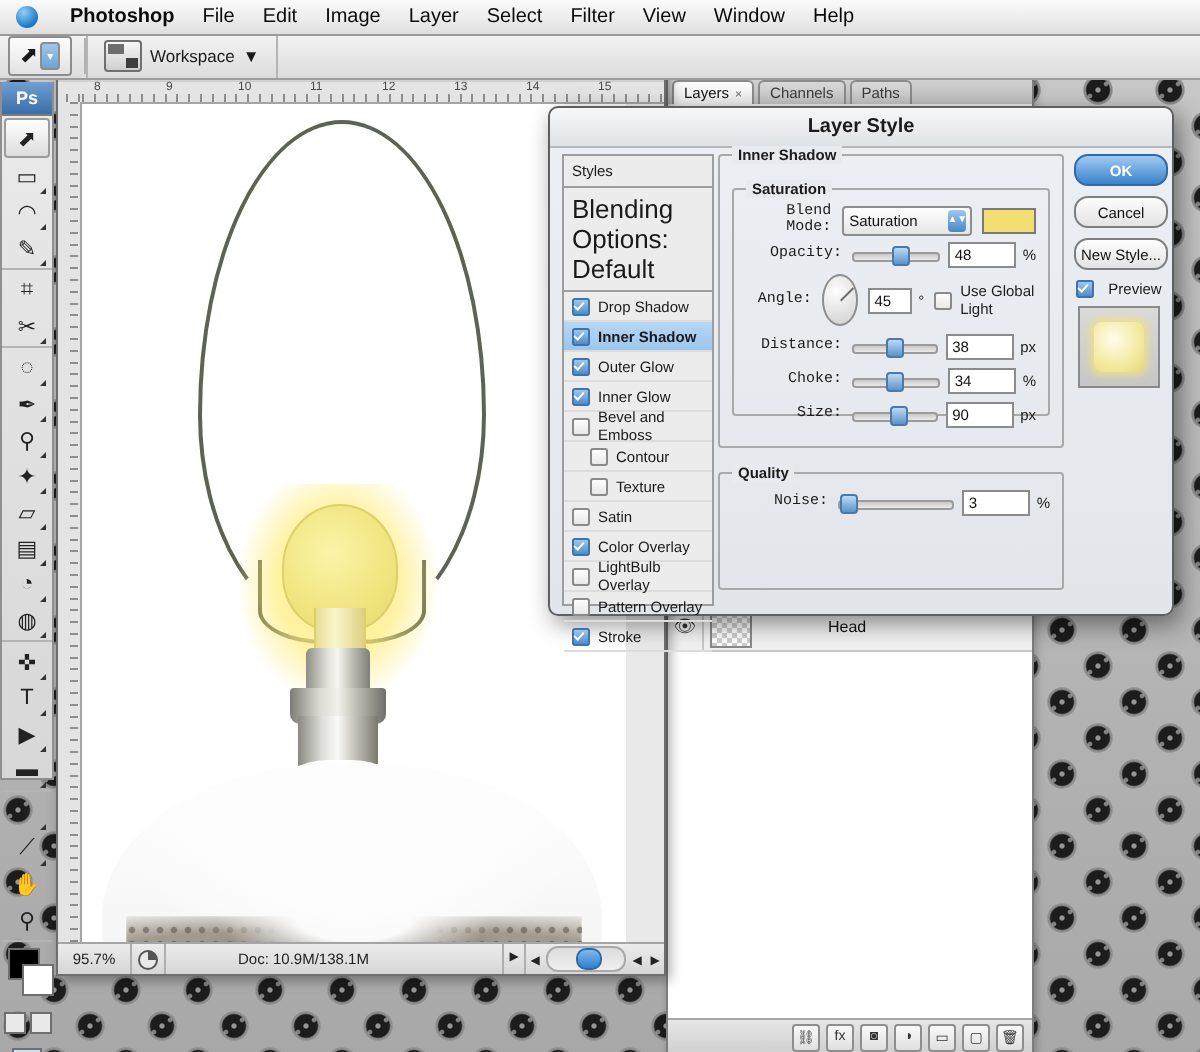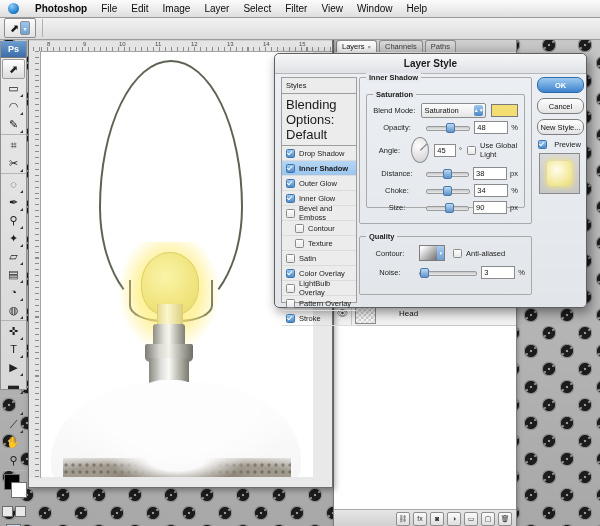--- a/index.html
+++ b/index.html
@@ -249,21 +249,21 @@
   .lrow.sel{background:linear-gradient(180deg,#bcd9f5,#a9cdf0);}
   .eyecell{width:17px;height:24px;border-right:1px solid #c8c8c8;display:flex;align-items:center;justify-content:center;font-size:9px;color:#333;}
   .thumb{width:19px;height:19px;border:1px solid #8a8a8a;margin-left:3px;background-color:#fff;
      background-image:linear-gradient(45deg,#cfcfcf 25%,transparent 25%,transparent 75%,#cfcfcf 75%),linear-gradient(45deg,#cfcfcf 25%,transparent 25%,transparent 75%,#cfcfcf 75%);
      background-size:5px 5px;background-position:0 0,2.5px 2.5px;flex:none;}
   .thumb.mask{background-image:linear-gradient(180deg,#111 0 48%,#fff 48% 100%);}
   .thumb.black{background-image:none;background:#fff;position:relative;overflow:hidden;}
   .thumb.black:after{content:"";position:absolute;left:50%;bottom:0;transform:translateX(-50%);border-left:8px solid transparent;border-right:8px solid transparent;border-bottom:17px solid #0d0d0d;}
   .thumb.noise{background-image:none;background:repeating-linear-gradient(45deg,#4b4238 0 2px,#6e6254 2px 4px),repeating-linear-gradient(-45deg,rgba(255,255,255,.25) 0 2px,transparent 2px 4px);}
   .thumb.photo{background-image:none;background:radial-gradient(ellipse at 50% 30%,#f4f4f4 0 28%,#8b8b8b 62%,#333 100%);}
-  .lname{font-size:8px;margin-left:8px;color:#111;flex:1;padding-left:15px;}
+  .lname{font-size:8px;margin-left:23px;color:#111;flex:1;padding-left:15px;}
   .lname.b{font-weight:bold;}
   .fxmark{font-style:italic;font-size:9px;margin-right:5px;color:#222;font-family:"Liberation Serif",serif;}
   .disc{width:10px;text-align:center;font-size:7px;color:#333;}
   .folder{width:13px;height:10px;background:linear-gradient(180deg,#9a9a9a,#6f6f6f);border-radius:1px 2px 1px 1px;margin-left:2px;position:relative;flex:none;}
   .folder:before{content:"";position:absolute;left:0;top:-2px;width:6px;height:3px;background:#8a8a8a;border-radius:1px 1px 0 0;}
   .linkicon{width:7px;height:13px;border:1px solid #777;border-radius:2px;margin-left:2px;background:linear-gradient(180deg,#f2f2f2,#c9c9c9);flex:none;}
   .efrow{height:16px;border-bottom:1px solid #d8d8d8;display:flex;align-items:center;background:#f2f2f2;font-size:7.5px;}
   .efrow .eyecell{height:16px;font-size:8px;}
   .efrow .lbl{margin-left:4px;}
   .ind1{padding-left:18px;}
@@ -299,21 +299,21 @@
     background:linear-gradient(180deg,#fdfdfd,#e8e8e8);position:relative;
   }
   .cbx.on{background:linear-gradient(180deg,#9dc8ef,#4f8cc9);border-color:#3f74ab;}
   .cbx.on:after{content:"";position:absolute;left:1.3px;top:0.2px;width:2px;height:4px;border:solid #fff;border-width:0 1.3px 1.3px 0;transform:rotate(42deg);}
   
   #setcol{position:absolute;left:84px;top:4px;width:173px;height:224px;}
   .grp{border:1px solid #a9a9a9;border-radius:2px;position:relative;padding:7px 6px 6px 6px;}
   .grp > .gl{position:absolute;left:6px;top:-5px;background:#e7eaee;padding:0 3px;font-size:7.5px;font-weight:bold;color:#1c1c1c;}
   .grp.sub{margin-top:9px;}
   .row{display:flex;align-items:center;height:14px;margin-bottom:3px;}
-  .rlab{width:48px;text-align:center;font-size:7.5px;padding-right:5px;color:#1c1c1c;}
+  .rlab{width:48px;text-align:right;font-size:7.5px;padding-right:5px;color:#1c1c1c;font-family:Liberation Mono, monospace;}
   .nfield{
     width:30px;height:11px;border:1px solid #8b8b8b;background:#fff;
     font-size:7.5px;line-height:11px;padding-left:2px;color:#111;
   }
   .unit{font-size:7.5px;margin-left:3px;color:#1c1c1c;}
   .slider{flex:1;height:11px;position:relative;margin-right:4px;}
   .slider .trk{position:absolute;left:0;right:0;top:4px;height:3px;border:1px solid #9b9b9b;border-radius:2px;background:linear-gradient(180deg,#c8c8c8,#eaeaea);}
   .slider .thb{position:absolute;top:1px;width:7px;height:8px;border-radius:2px;background:linear-gradient(180deg,#bcd9f4,#5d93cc);border:1px solid #4b79a8;}
   .swatch{width:28px;height:11px;border:1px solid #7a7a7a;}
   #angleknob{
@@ -359,20 +359,25 @@
   <div class="mi">Window</div>
   <div class="mi">Help</div>
 </div>
 
 <div id="optionsbar">
   <div id="opt-tool">
     <span class="arrowglyph">⬈</span>
     <span class="sq">▾</span>
   </div>
   <div id="opt-divider"></div>
+  <div id="ws-btn">
+    <span id="ws-icon"></span>
+    <span class="lbl">Workspace</span>
+    <span class="lbl">▼</span>
+  </div>
 </div>
 
 <div id="toolbox">
   <div id="ps-badge">Ps</div>
   <div class="tgrp">
     <div class="tool sel">⬈</div>
     <div class="tool">▭<i class="tri"></i></div>
     <div class="tool">◠<i class="tri"></i></div>
     <div class="tool">✎<i class="tri"></i></div>
   </div>
@@ -446,20 +451,34 @@
       <div class="socket"></div>
       <div class="socket2"></div>
       <div class="neckrod"></div>
       <div class="neckcol"></div>
       <div class="torso"></div>
       <div class="lace"></div>
       <div class="lacetex"></div>
     </div>
   </div>
 
+  <div id="statusbar">
+    <div class="zoomv">95.7%</div>
+    <div class="pie">
+        <i></i>
+      </div>
+    <div class="docinfo">Doc: 10.9M/138.1M</div>
+    <div class="sbtri">▶</div>
+    <div class="sarrow">◀</div>
+    <div id="hscroll">
+      <div id="hthumb"></div>
+    </div>
+    <div class="sarrow">◀</div>
+    <div class="sarrow">▶</div>
+  </div>
 </div>
 
 <div id="layerspanel">
   <div id="lp-tabs">
     <div class="lptab active">
       <span>Layers</span><span class="x">×</span>
     </div>
     <div class="lptab">Channels</div>
     <div class="lptab">Paths</div>
   </div>
@@ -680,28 +699,20 @@
                 <i class="thb" style="left:44%"></i>
               </span>
             <span class="nfield">90</span>
             <span class="unit">px</span>
           </div>
         </div>
       </div>
 
       <div class="grp" style="height:44px;margin-top:12px;">
         <div class="gl">Quality</div>
-        <div class="row" style="height:18px">
-          <span class="rlab">Contour:</span>
-          <span class="contourbox">
-              <i class="cd">▾</i>
-            </span>
-          <span class="cbx" style="margin-left:8px"></span>
-          <span class="unit" style="margin-left:0">Anti-aliased</span>
-        </div>
         <div class="row" style="margin-bottom:0">
           <span class="rlab">Noise:</span>
           <span class="slider">
               <i class="trk"></i>
               <i class="thb" style="left:1%"></i>
             </span>
           <span class="nfield">3</span>
           <span class="unit">%</span>
         </div>
       </div>

